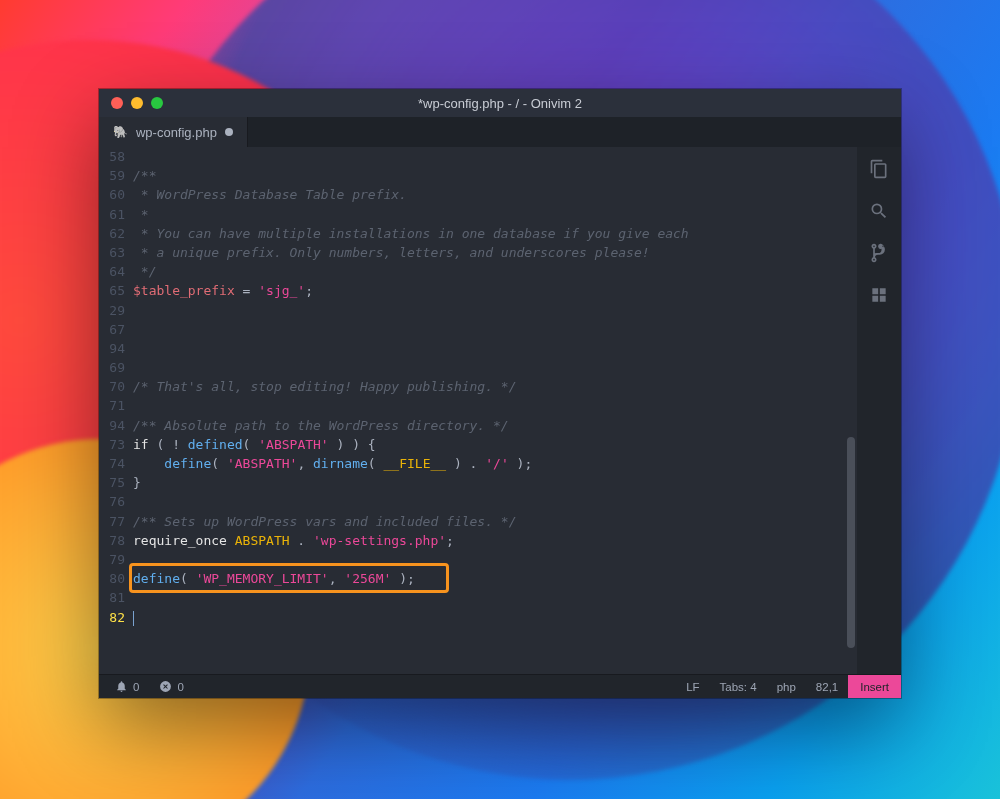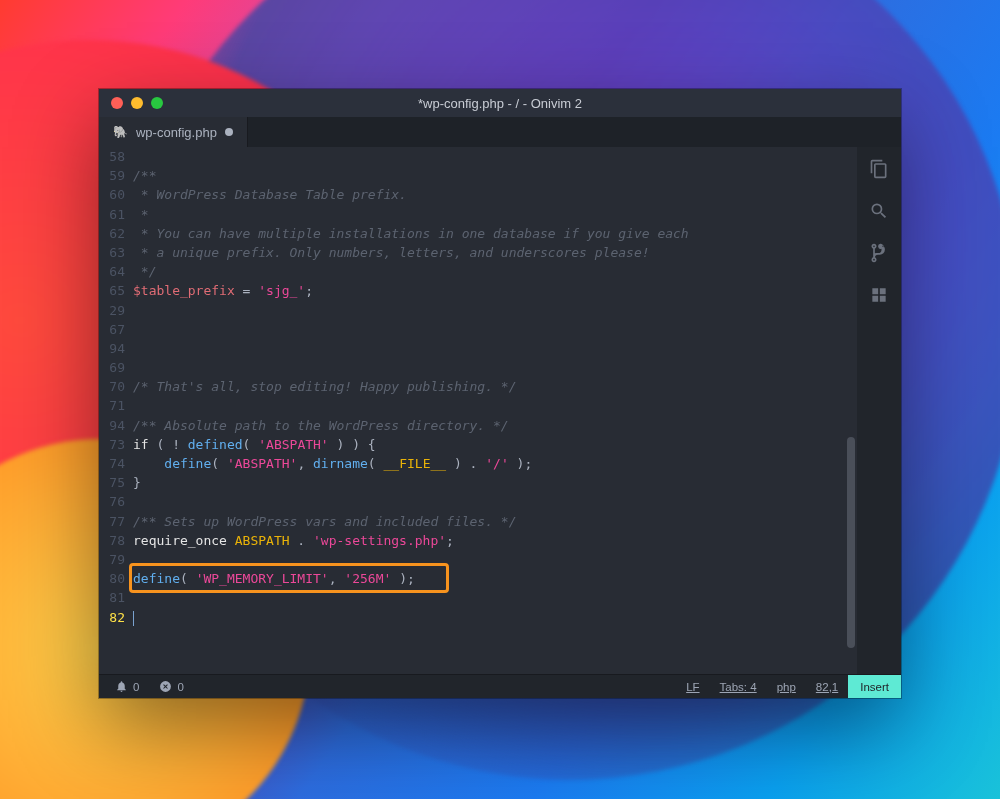--- a/index.html
+++ b/index.html
@@ -143,23 +143,23 @@
     display: flex;
     align-items: center;
     font-size: 11.5px;
     color: #9da5b4;
     flex-shrink: 0;
     border-top: 1px solid #181a1f;
   }
   .status-left { display: flex; align-items: center; gap: 8px; padding-left: 10px; }
   .status-item { display: flex; align-items: center; gap: 5px; padding: 0 6px; }
   .status-right { margin-left: auto; display: flex; align-items: center; height: 100%; }
-  .status-right .status-item { padding: 0 10px; text-decoration: underline; }
+  .status-right .status-item { padding: 0 10px; }
   .mode-pill {
-    background: #5eead4;
+    background: #ec4899;
     color: #21252b;
     height: 100%;
     display: flex;
     align-items: center;
     padding: 4px 12px;
     font-weight: 500;
   }
   .sicon { width: 13px; height: 13px; fill: currentColor; }
 </style>
 </head>

